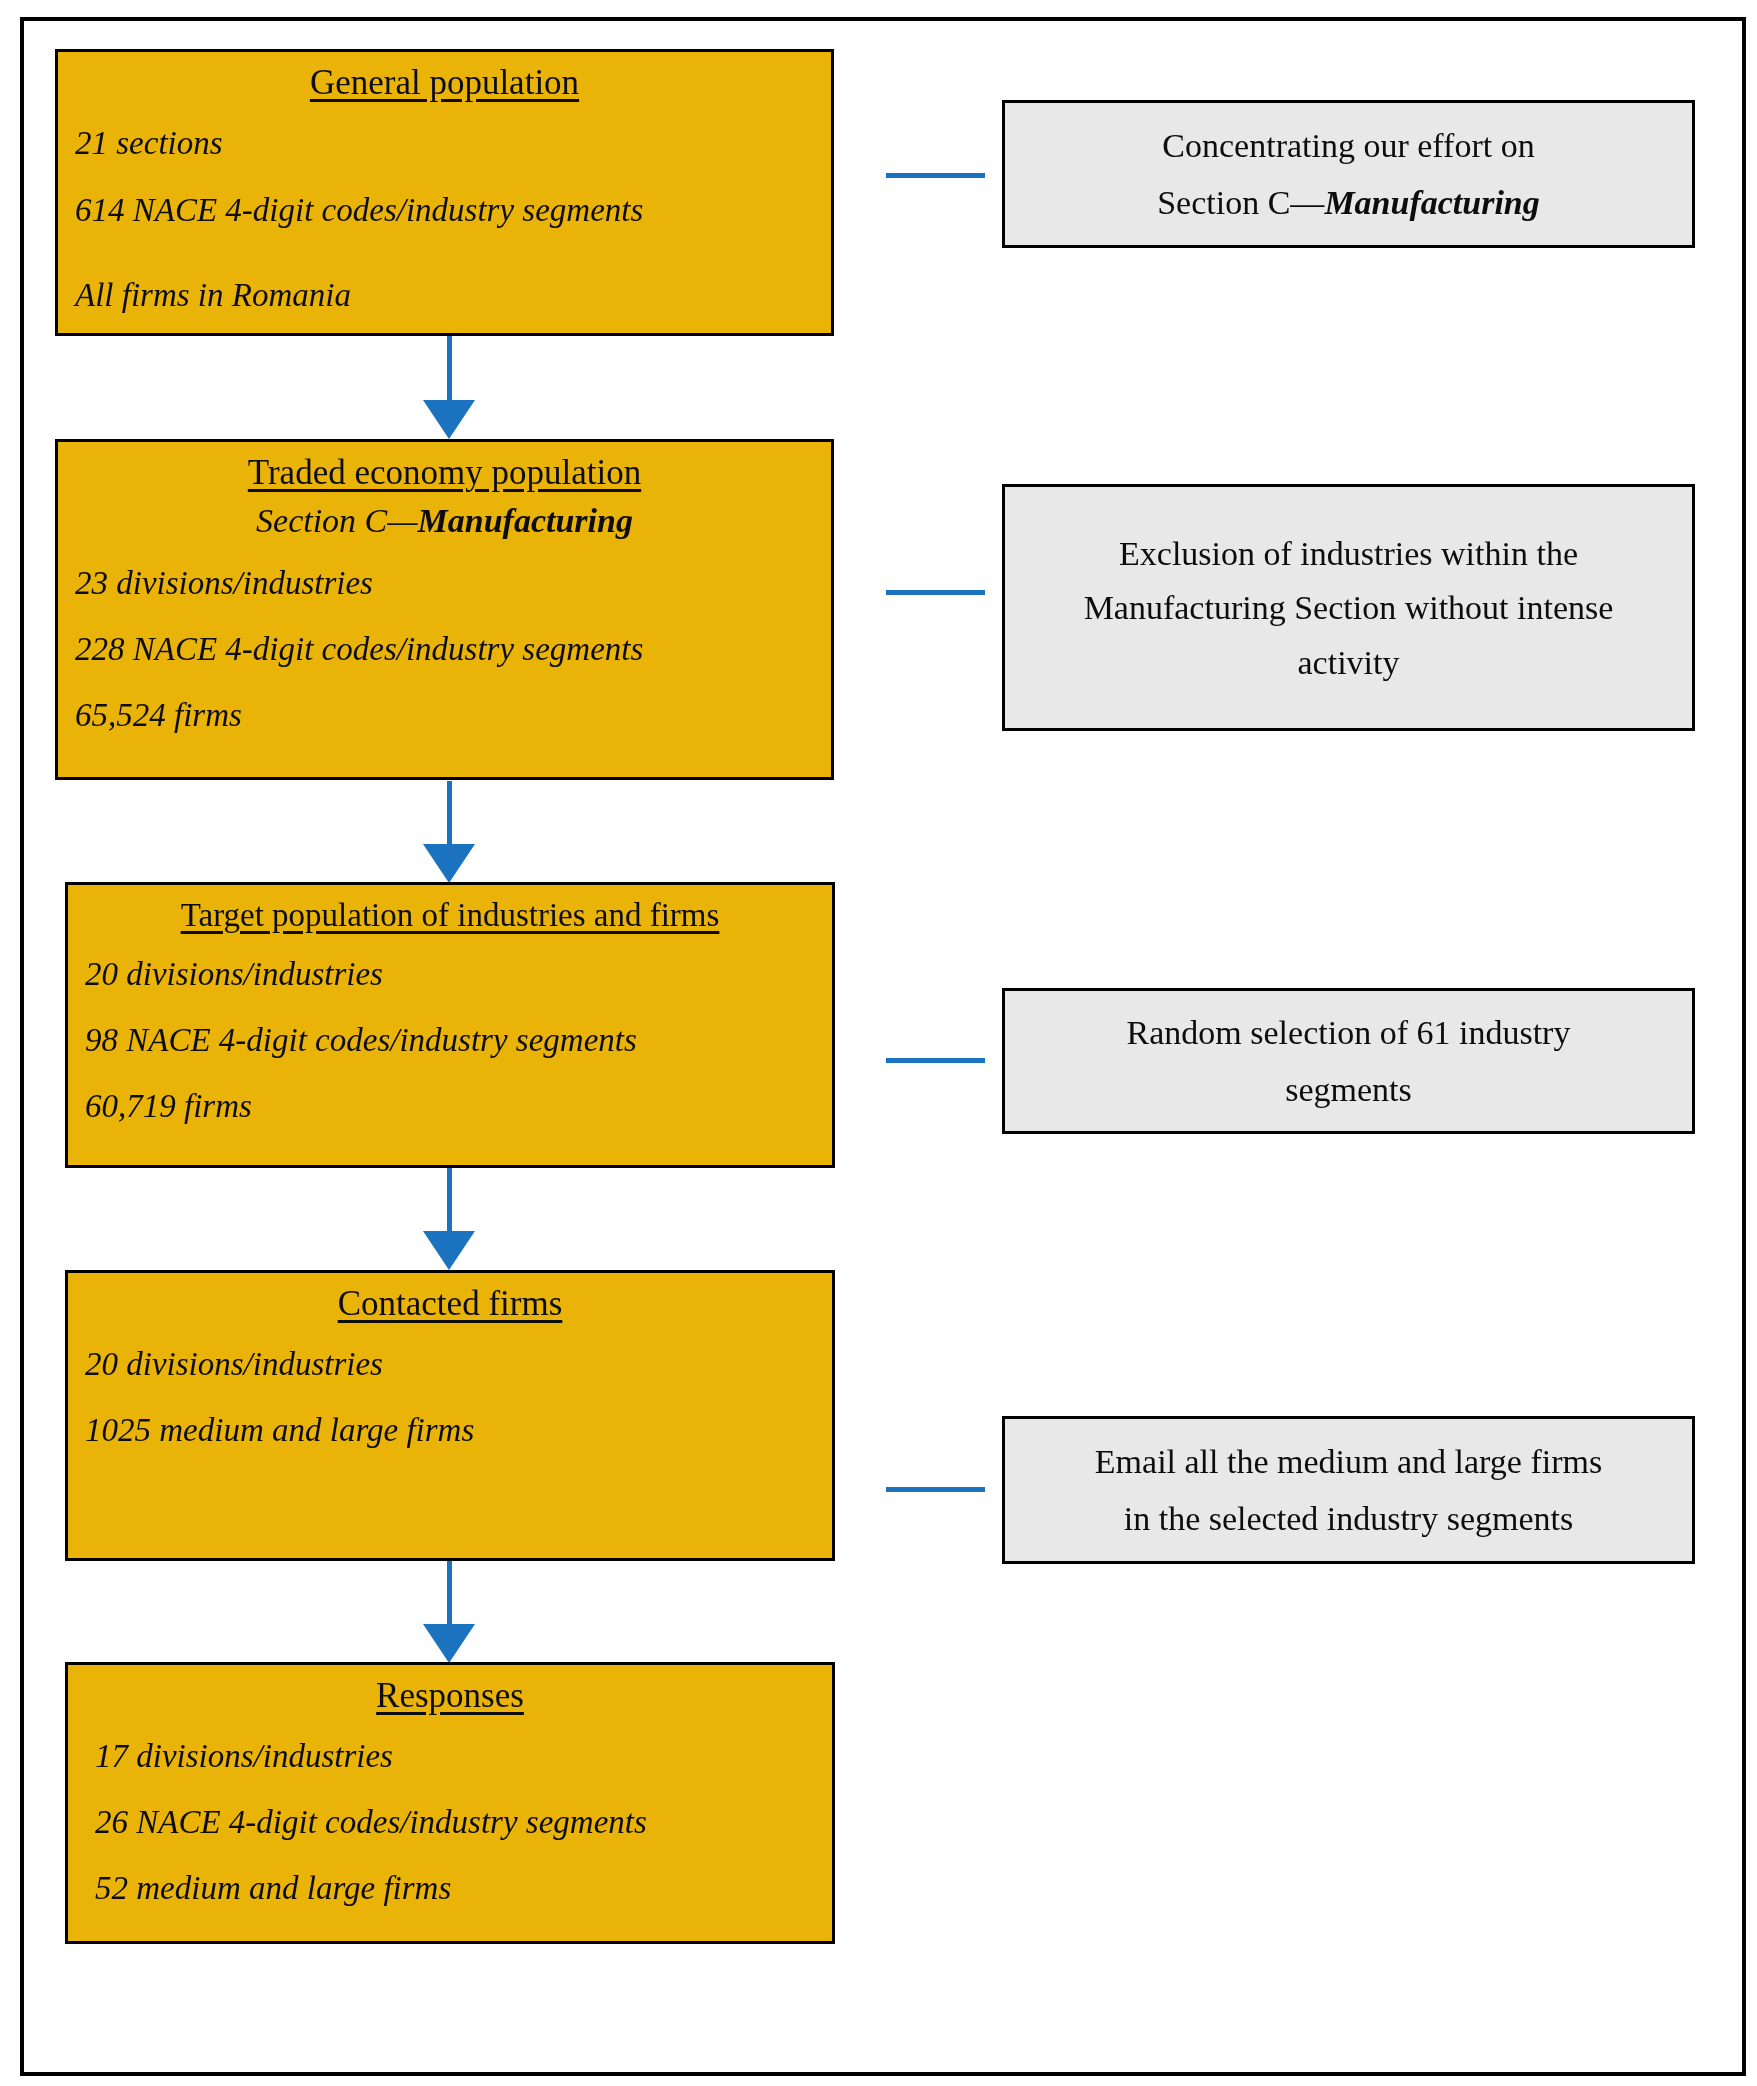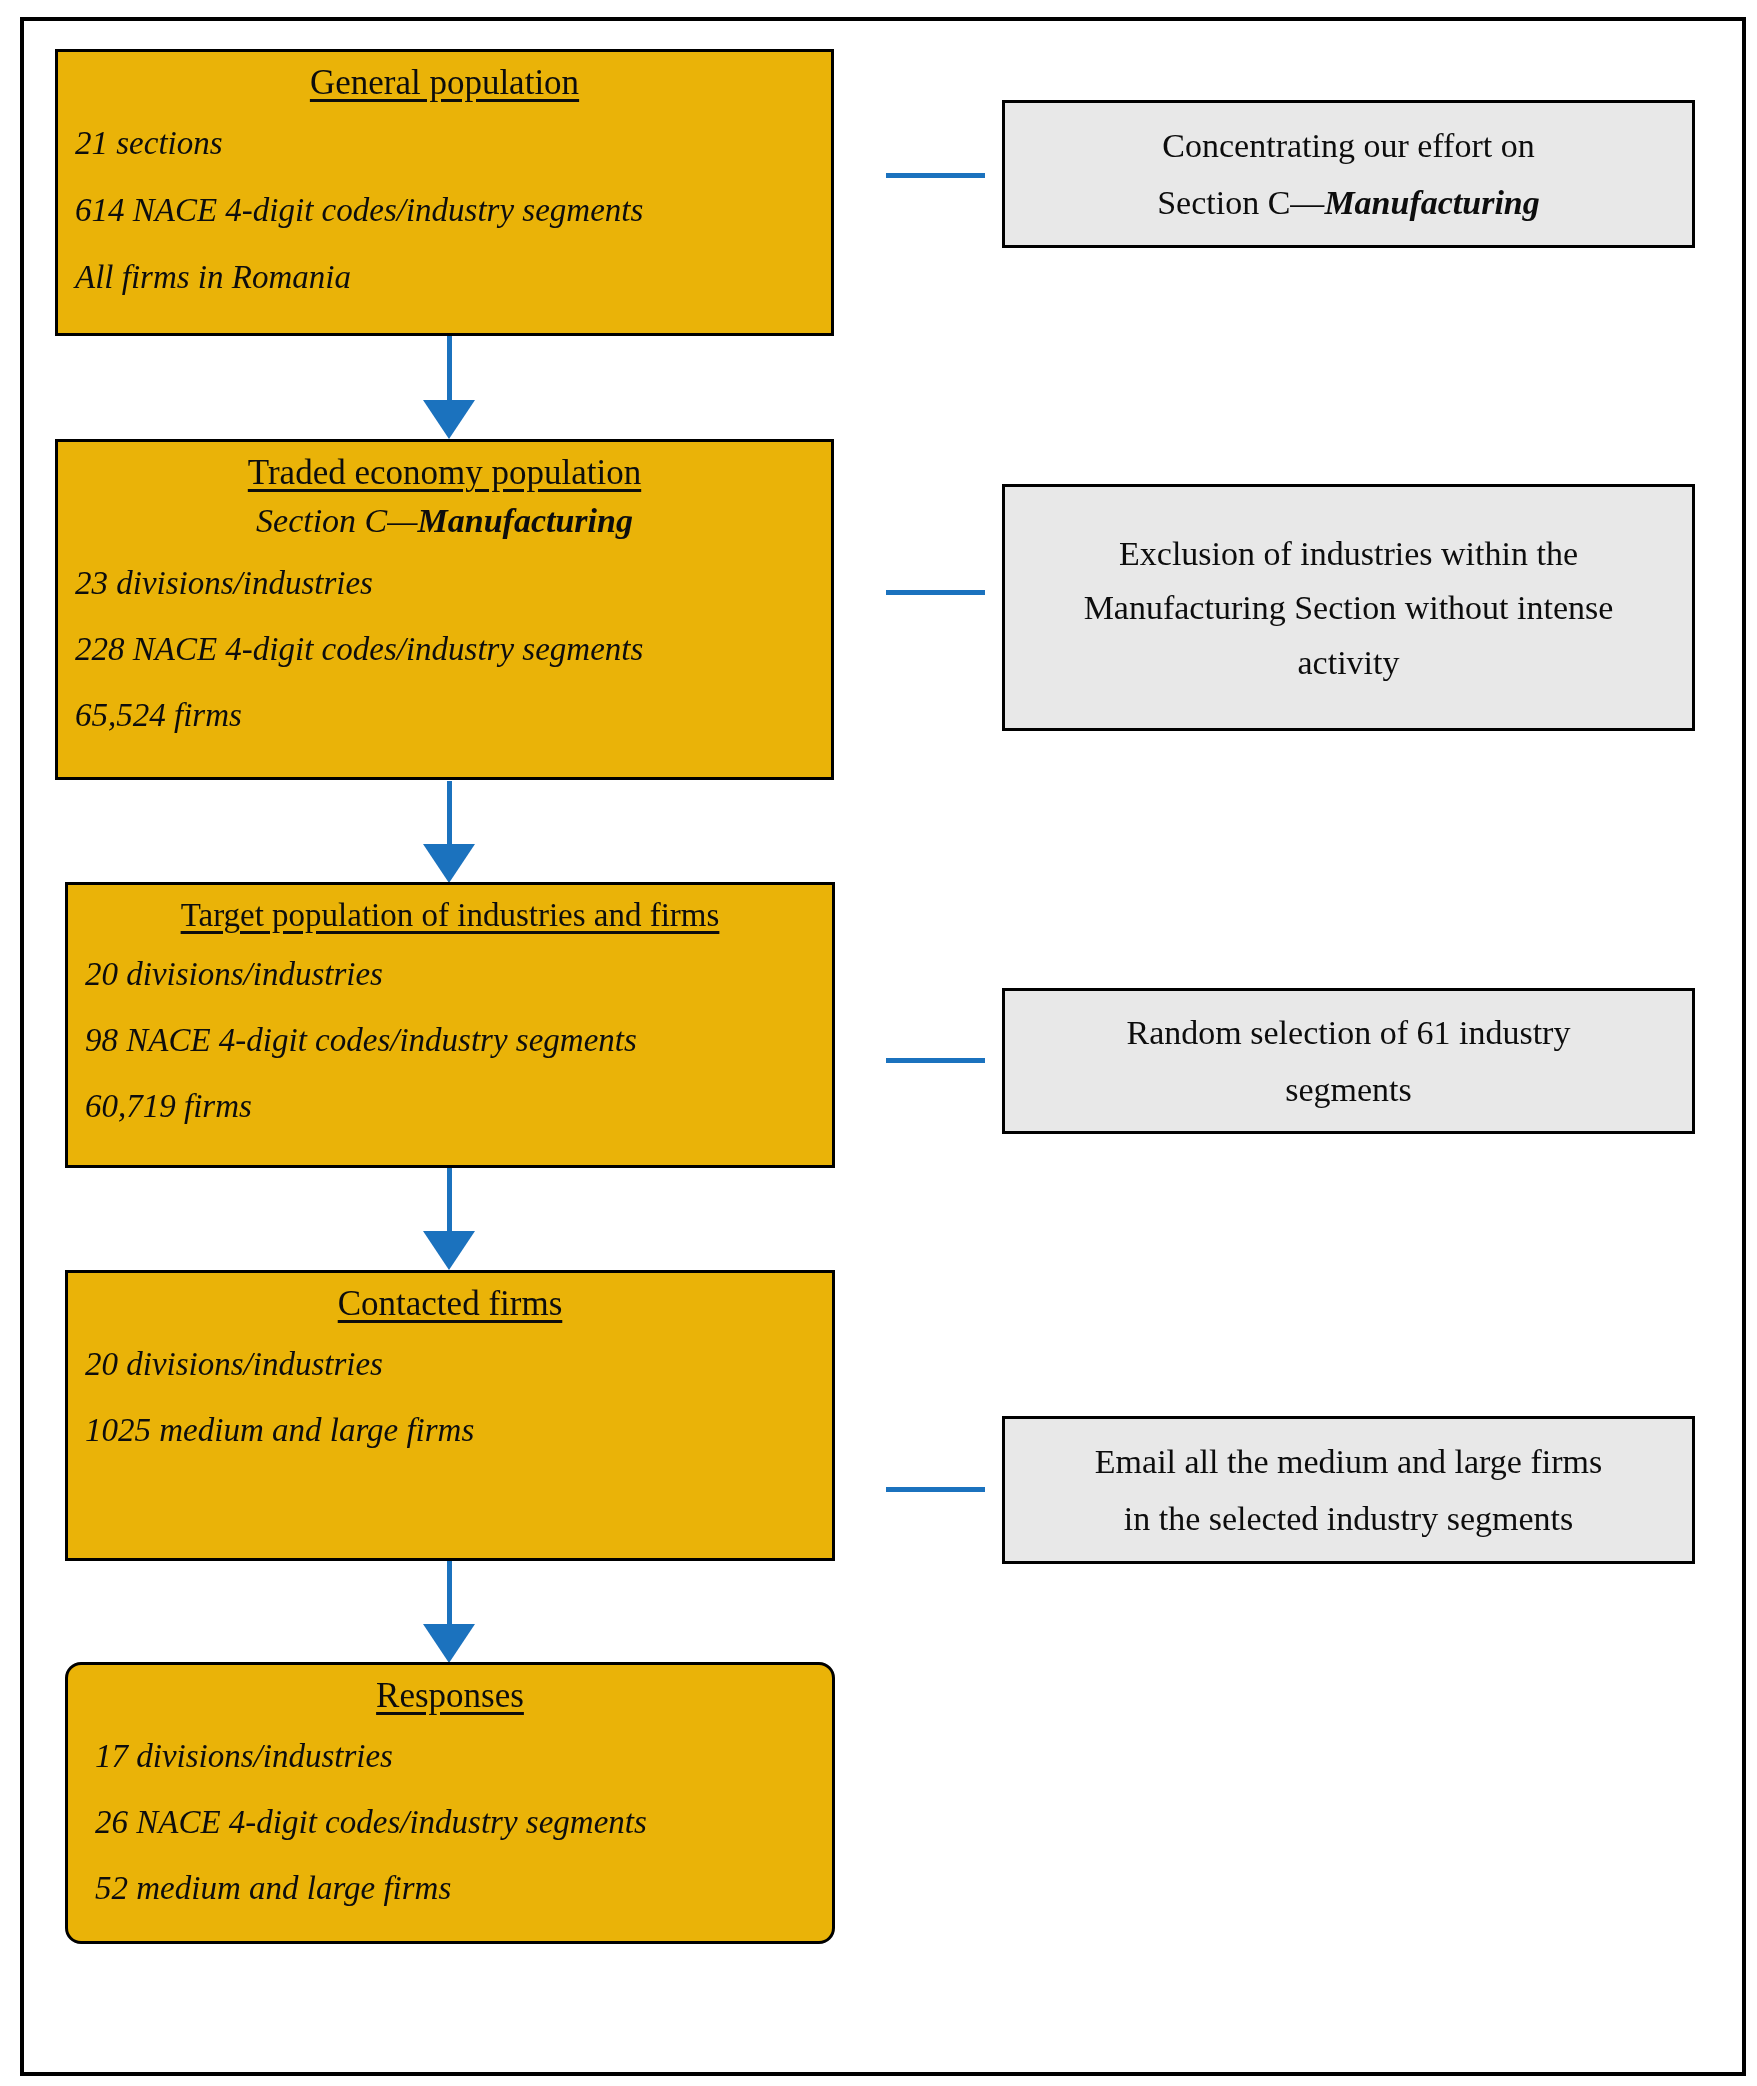--- a/index.html
+++ b/index.html
@@ -126,21 +126,21 @@
 </style>
 </head>
 <body>
 
 <div id="frame">
 
   <div class="node-box" style="left:31px; top:28px; width:779px; height:287px;">
     <div class="box-title">General population</div>
     <div class="box-line" style="margin-top:23px;">21 sections</div>
     <div class="box-line" style="margin-top:34px;">614 NACE 4-digit codes/industry segments</div>
-    <div class="box-line" style="margin-top:34px;font-style:italic;">All firms in Romania</div>
+    <div class="box-line" style="margin-top:52px;font-style:italic;">All firms in Romania</div>
   </div>
 
   <div class="h-connector" style="left:862px; top:152px; width:99px;"></div>
 
   <div class="side-box" style="left:978px; top:79px; width:693px; height:148px;">
     <div class="side-line">Concentrating our effort on</div>
     <div class="side-line" style="margin-top:16px;">
       <span>Section C—</span><span class="strongpart">Manufacturing</span>
     </div>
   </div>
@@ -203,21 +203,21 @@
   <div class="side-box" style="left:978px; top:1395px; width:693px; height:148px;">
     <div class="side-line">Email all the medium and large firms</div>
     <div class="side-line" style="margin-top:15px;">in the selected industry segments</div>
   </div>
 
   <div class="v-arrow" style="left:425px; top:1540px; height:101px;">
     <div class="shaft" style="height:63px;"></div>
     <div class="head" style="top:63px;"></div>
   </div>
 
-  <div class="node-box" style="left:41px; top:1641px; width:770px; height:282px;border-radius:16px;">
+  <div class="node-box" style="left:41px; top:1641px; width:770px; height:282px;">
     <div class="box-title">Responses</div>
     <div class="box-line" style="margin-top:23px; padding-left:10px;">17 divisions/industries</div>
     <div class="box-line" style="margin-top:33px; padding-left:10px;">26 NACE 4-digit codes/industry segments</div>
     <div class="box-line" style="margin-top:33px; padding-left:10px;">52 medium and large firms</div>
   </div>
 
 </div>
 
 
 </body></html>

